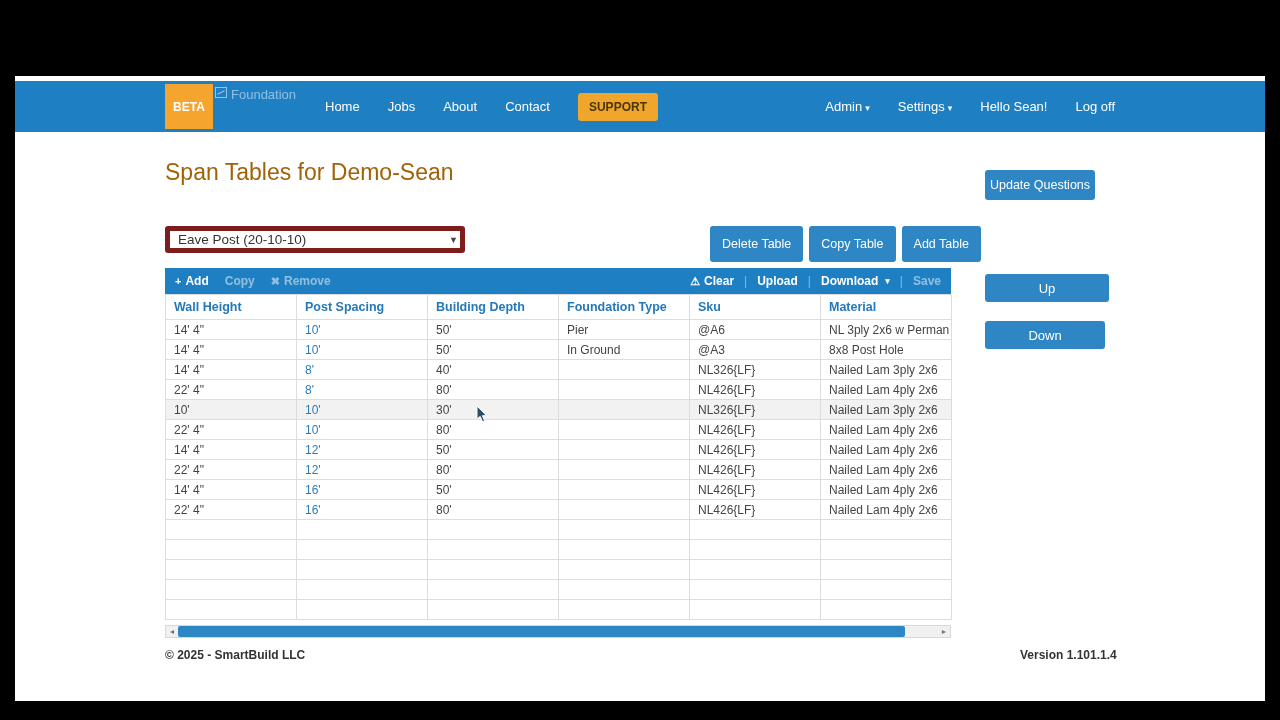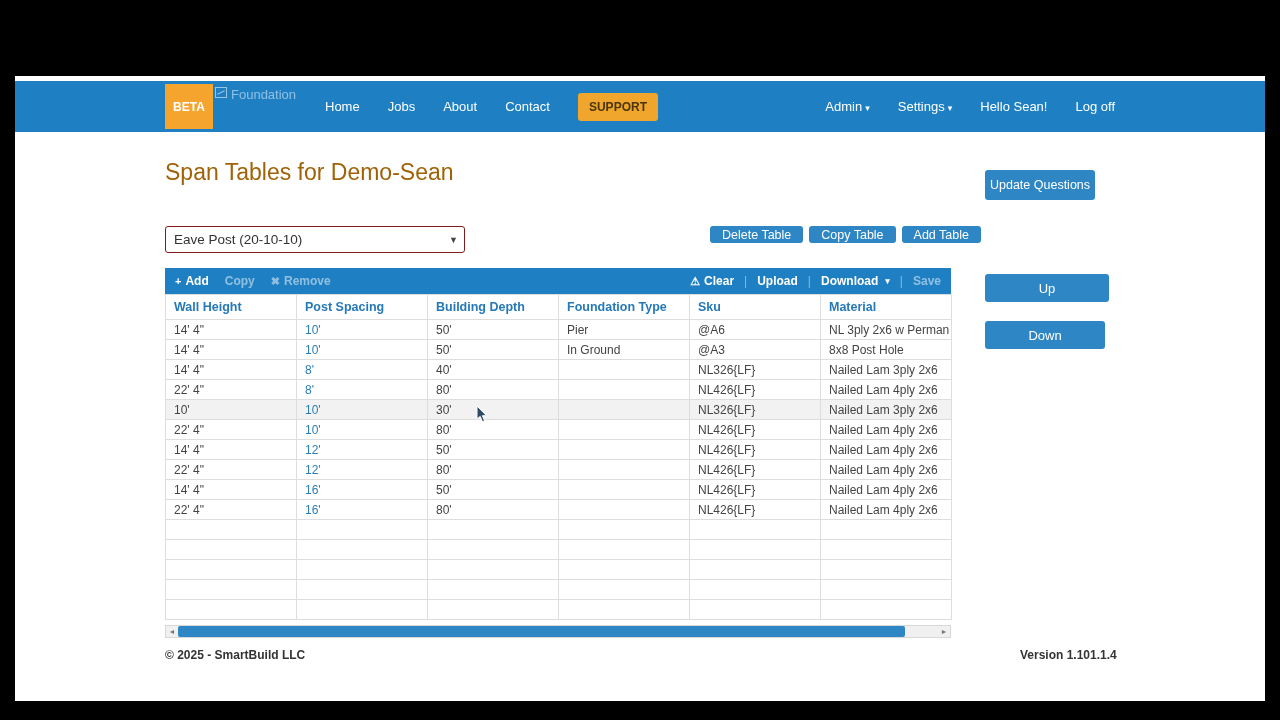--- a/index.html
+++ b/index.html
@@ -22,26 +22,26 @@
   .caret { font-size:9px; margin-left:3px; }
   .support-btn { background:#f0a62c; color:#4a3505; font-weight:bold; font-size:12px;
     padding:7px 11px; border-radius:3px; border:none; cursor:pointer; }
 
   
   .page-title { position:absolute; left:150px; top:83px; font-size:23px; font-weight:400; color:#a16207; }
   .btn { background:#2e86c4; color:#fff; border:none; border-radius:3px; font-size:12.5px;
     font-family:"Liberation Sans", sans-serif; cursor:pointer; }
   .btn-update { position:absolute; left:970px; top:94px; width:110px; height:30px; }
   .select-wrap { position:absolute; left:150px; top:150px; width:300px; height:27px; }
-  .table-select { width:100%; height:100%; font-size:13.5px; color:#333; border:1px solid #7f1d1d;
+  .table-select { width:100%; height:100%; font-size:13.5px; color:#333; border:5px solid #7f1d1d;
     border-radius:3px; background:#fff; padding:0 20px 0 8px; appearance:none; -webkit-appearance:none;
     font-family:"Liberation Sans", sans-serif; }
   .select-caret { position:absolute; right:7px; top:9px; font-size:9px; color:#444; pointer-events:none; }
   .table-btns { position:absolute; left:695px; top:150px; display:flex; gap:6px; }
-  .table-btns .btn { height:17px; padding:0 12px; }
+  .table-btns .btn { height:36px; padding:0 12px; }
 
   
   .grid { position:absolute; left:150px; top:192px; width:786px; }
   .grid-toolbar { height:26px; background:#1e7fc2; display:flex; align-items:center;
     color:#fff; font-size:12px; font-weight:bold; padding:0 10px; gap:16px; }
   .tb-item { display:flex; align-items:center; gap:4px; cursor:pointer; white-space:nowrap; }
   .tb-item.disabled { opacity:0.5; cursor:default; }
   .tb-right { margin-left:auto; display:flex; align-items:center; gap:10px; }
   .tb-sep { color:rgba(255,255,255,0.45); font-weight:normal; }
   .tb-icon { font-size:11px; }

